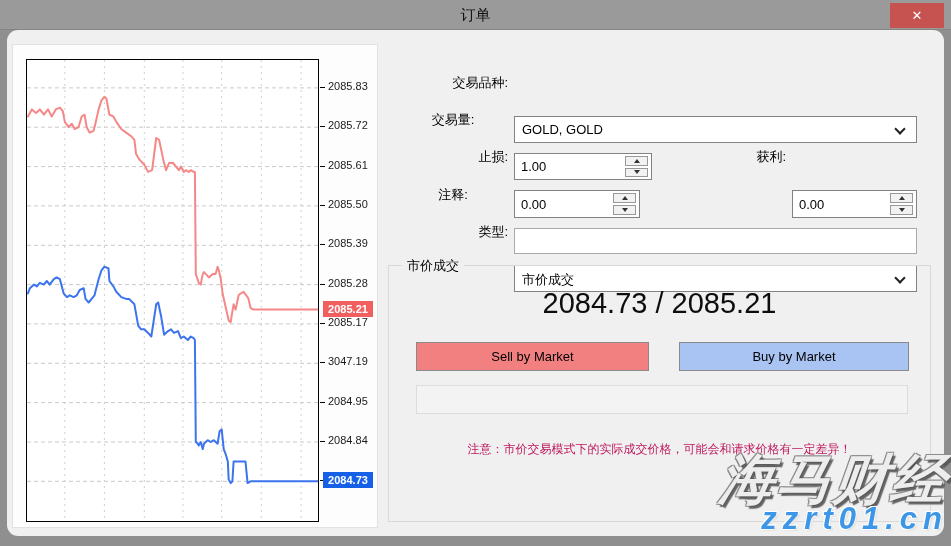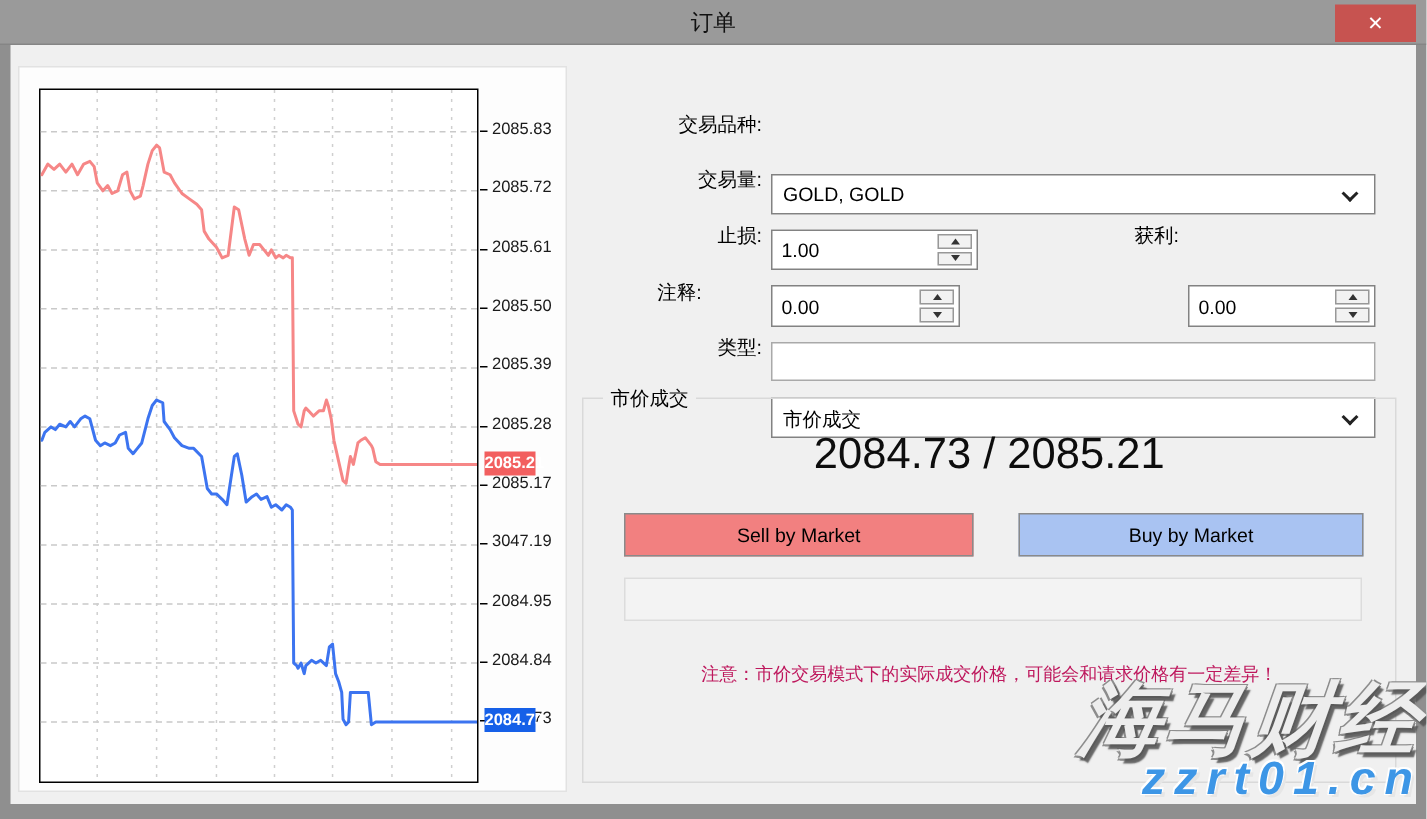--- a/index.html
+++ b/index.html
@@ -3,30 +3,30 @@
 <meta charset="utf-8">
 <style>
   html,body{margin:0;padding:0;background:#e9e9e9;}
   *{box-sizing:border-box;font-family:"Liberation Sans","DejaVu Sans",sans-serif;}
   #win{position:relative;width:951px;height:546px;background:#8f8f8f;overflow:hidden;}
   
   #titlebar{position:absolute;left:0;top:0;width:951px;height:30px;background:#9a9a9a;border-bottom:1px solid #858585;}
   #title{position:absolute;left:0;top:6px;width:100%;text-align:center;font-size:15px;color:#111;}
   #closebtn{position:absolute;right:7px;top:3px;width:54px;height:25px;background:#c75350;border:none;color:#fff;font-size:13px;font-weight:bold;line-height:23px;text-align:center;cursor:pointer;}
   
-  #body{position:absolute;left:7px;top:30px;width:937px;height:506px;background:#f0f0f0;}
+  #body{position:absolute;left:7px;top:30px;width:937px;height:506px;background:#f0f0f0;border-radius:11px;}
   
   #chartpanel{position:absolute;left:5px;top:14px;width:366px;height:484px;background:#fdfdfd;border:1px solid #e2e2e2;}
   #plot{position:absolute;left:13px;top:14px;width:293px;height:463px;border:1px solid #000;background:#fff;}
   #plot svg{display:block;}
   .gridh{stroke:#c9c9c9;stroke-width:1;stroke-dasharray:4 3;}
   .gridv{stroke:#cfcfcf;stroke-width:1;stroke-dasharray:2 4;}
   .ytickmark{position:absolute;width:5px;height:1px;background:#000;left:307px;}
   .ylabel{position:absolute;left:315px;font-size:11px;color:#1a1a1a;white-space:nowrap;}
-  .pricetag{position:absolute;left:310px;width:34px;height:16px;line-height:16px;text-align:center;color:#fff;font-size:11px;font-weight:bold;z-index:3;}
+  .pricetag{position:absolute;left:310px;width:50px;height:16px;line-height:16px;text-align:center;color:#fff;font-size:11px;font-weight:bold;z-index:3;}
   
   .lbl{position:absolute;font-size:13px;color:#000;text-align:right;width:110px;}
   .field{position:absolute;background:#fff;border:1px solid #828282;font-size:13px;color:#000;margin-top:48px;}
   .combo .val{position:absolute;left:7px;top:5px;}
   .chev{position:absolute;right:12px;top:8px;width:8px;height:8px;border-right:2px solid #222;border-bottom:2px solid #222;transform:rotate(45deg);}
   .spinwrap input{position:absolute;left:0;top:0;height:100%;width:calc(100% - 30px);border:none;outline:none;background:transparent;font-size:13px;padding-left:6px;color:#000;}
   .spin{position:absolute;right:3px;top:2px;bottom:2px;width:23px;display:flex;flex-direction:column;gap:2px;}
   .spin .sbtn{flex:1;border:1px solid #989898;background:#f2f2f2;display:flex;align-items:center;justify-content:center;padding:0;cursor:pointer;}
   .tri-up{width:0;height:0;border-left:3px solid transparent;border-right:3px solid transparent;border-bottom:4px solid #333;}
   .tri-dn{width:0;height:0;border-left:3px solid transparent;border-right:3px solid transparent;border-top:4px solid #333;}
@@ -110,21 +110,21 @@
       <div class="pricetag" id="asktag" style="top: 256px; background: rgb(242, 95, 95);">2085.21</div>
       <div class="pricetag" id="bidtag" style="top: 427px; background: rgb(22, 96, 232);">2084.73</div>
     </div>
 
     <div class="lbl" style="left:391px;top:44px;">交易品种:</div>
     <div class="field combo" style="left:507px;top:38px;width:403px;height:27px;">
       <span class="val">GOLD, GOLD</span>
       <span class="chev"></span>
     </div>
 
-    <div class="lbl" style="left:391px;top:81px;">交易量:</div>
+    <div class="lbl" style="left:391px;top:81px;text-align:center;">交易量:</div>
     <div class="field spinwrap" style="left:507px;top:75px;width:138px;height:27px;">
       <input value="1.00" style="">
       <span class="spin">
         <button class="sbtn">
             <span class="tri-up"></span>
           </button>
         <button class="sbtn">
             <span class="tri-dn"></span>
           </button>
       </span>

